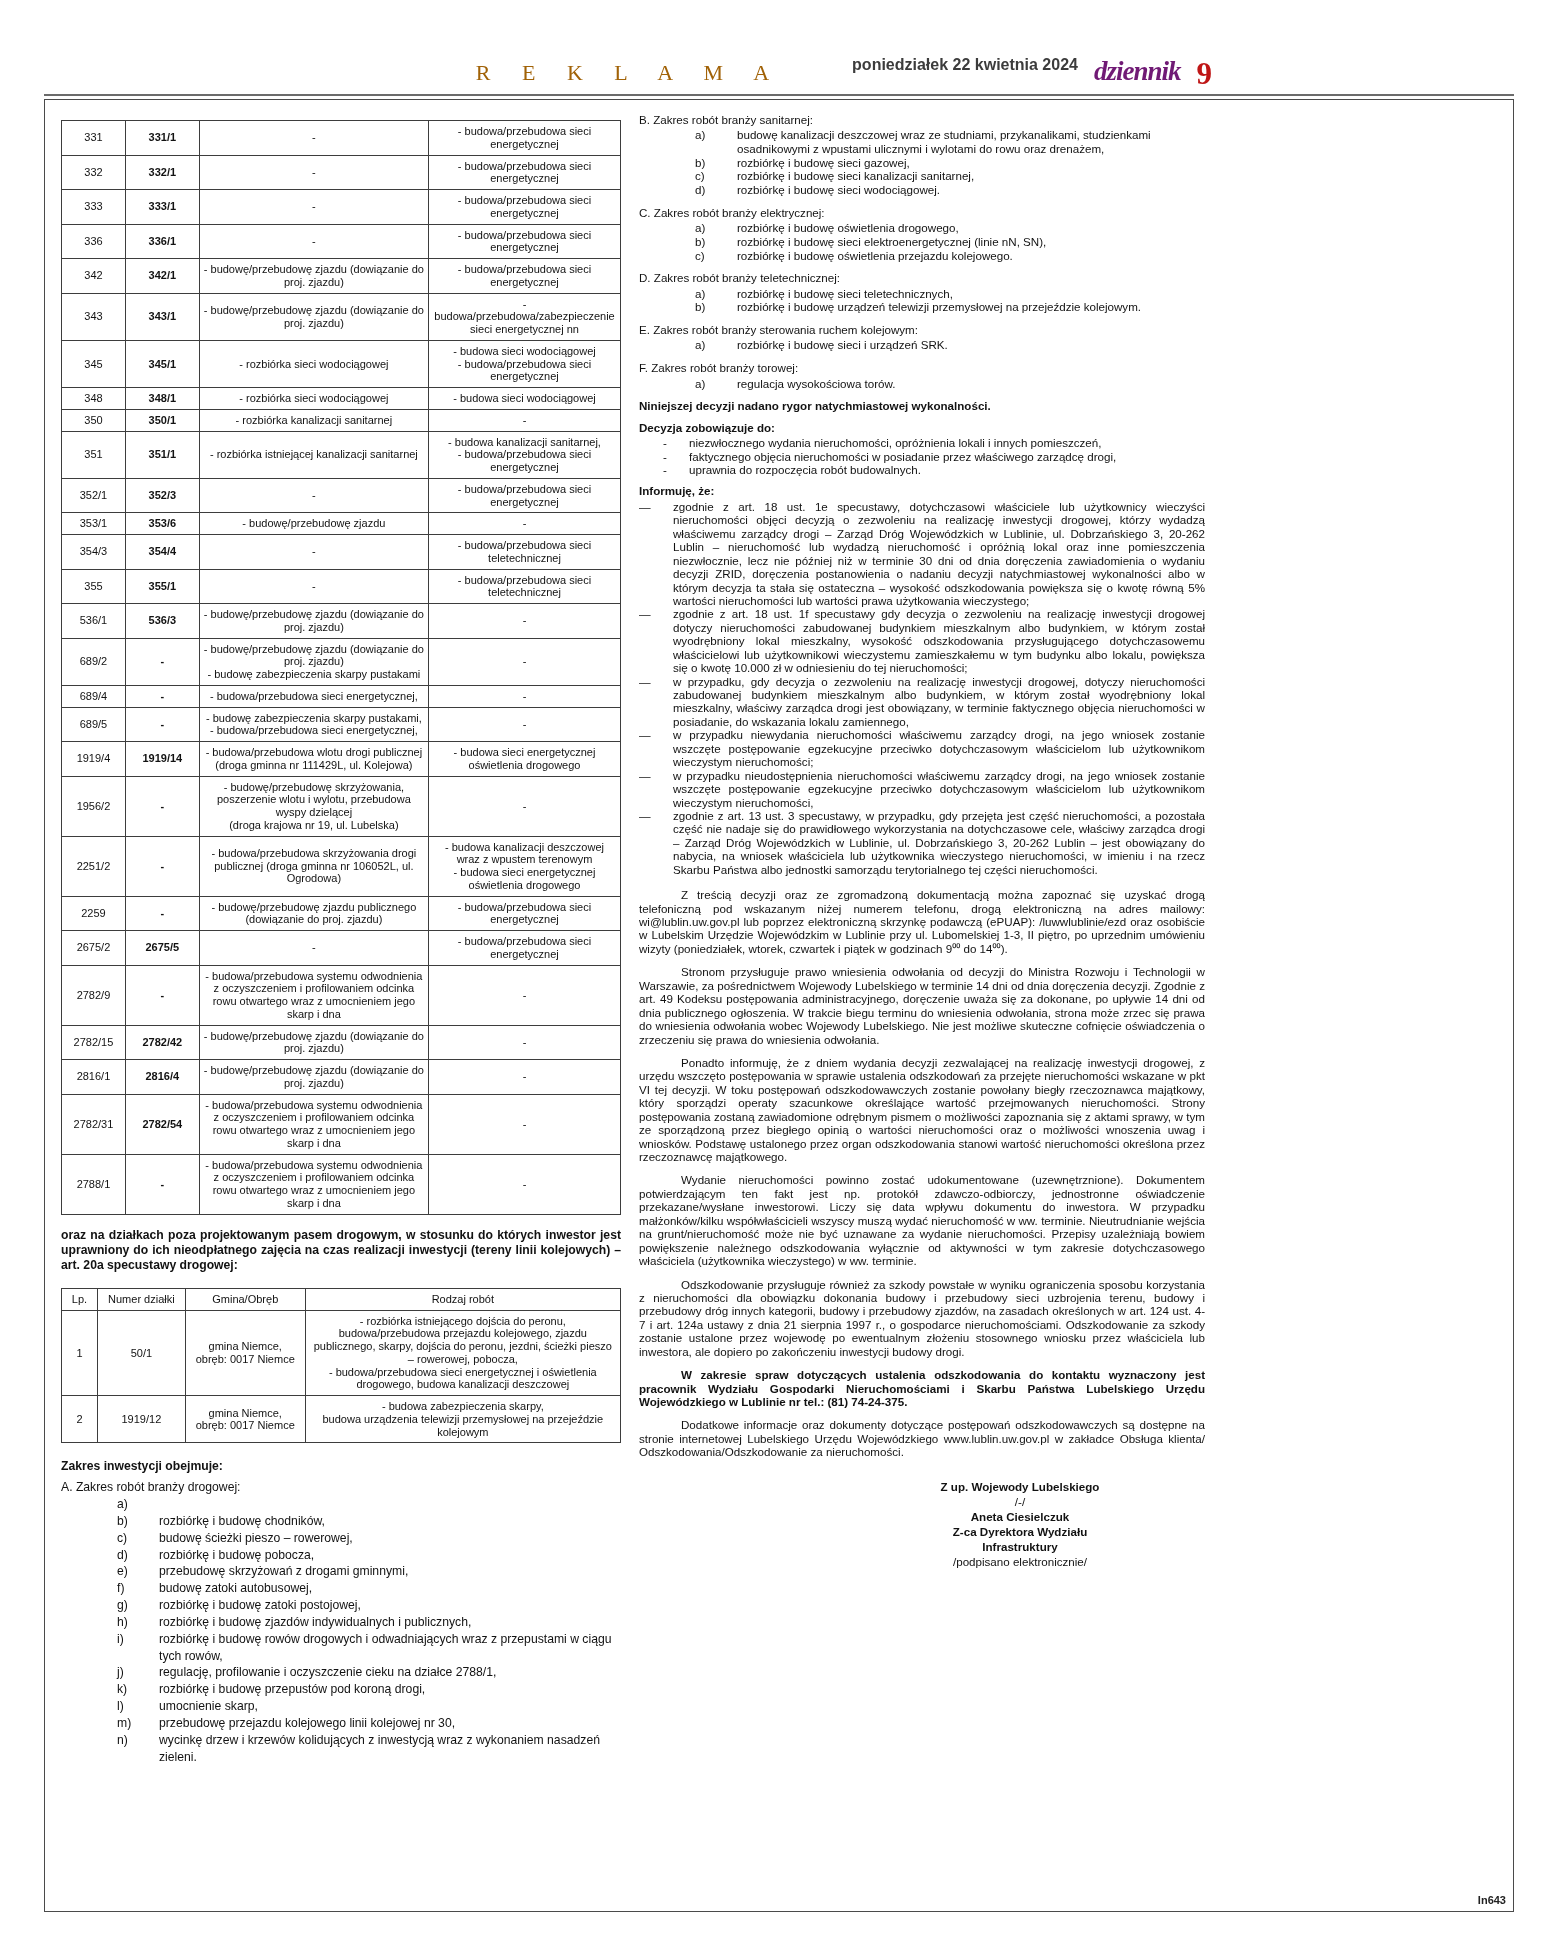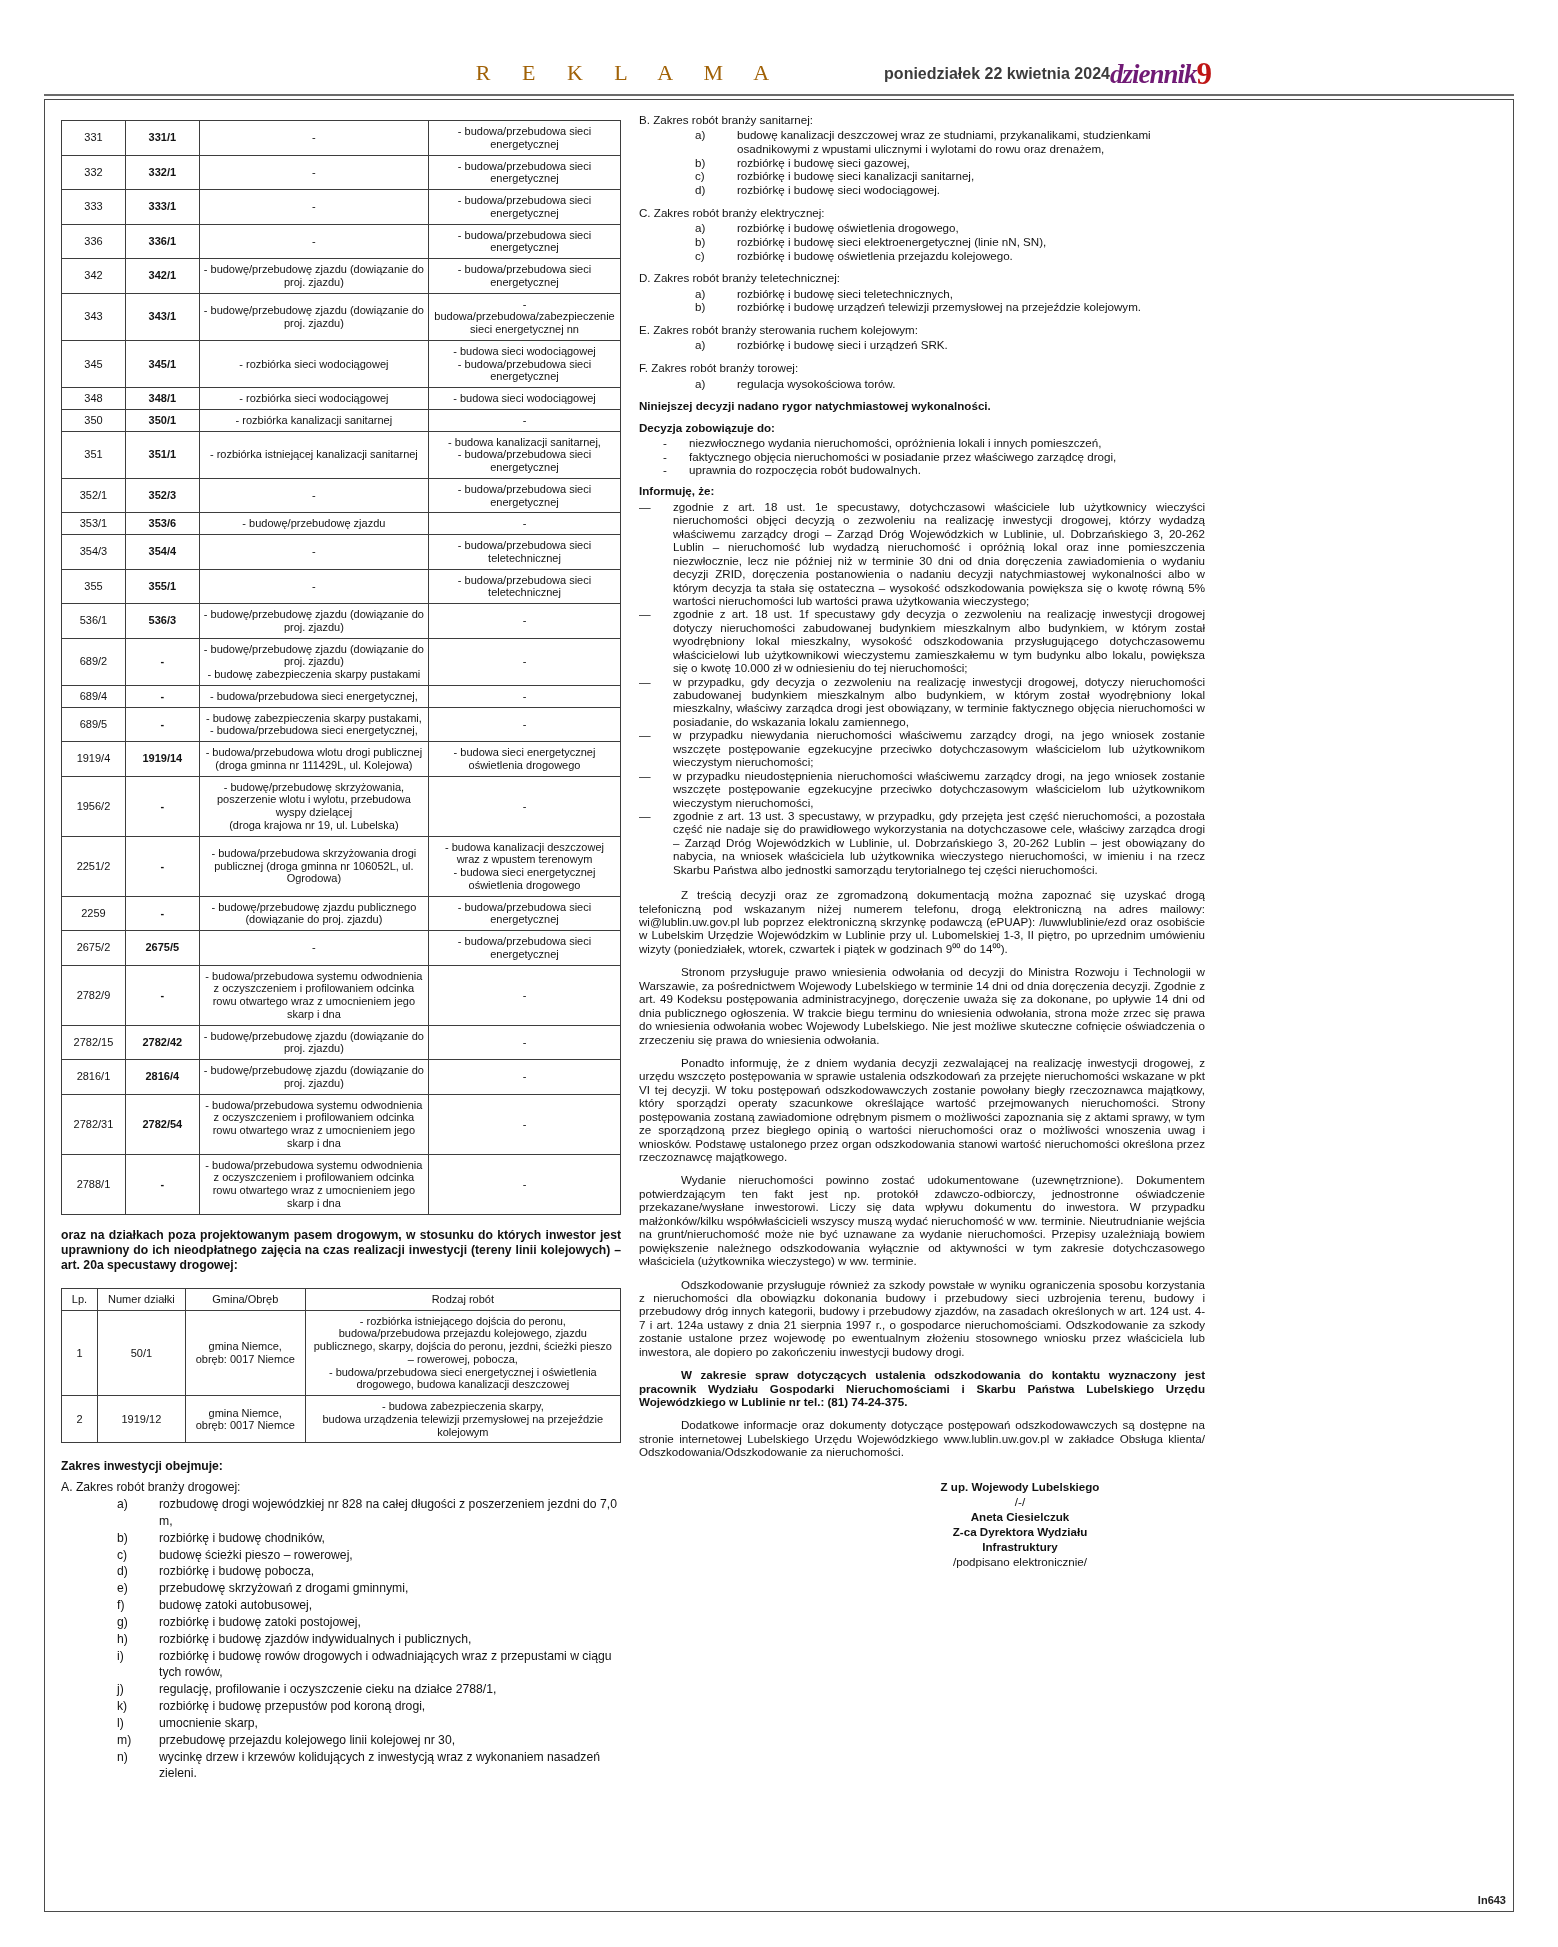--- a/index.html
+++ b/index.html
@@ -4,21 +4,21 @@
 <style>
   * { box-sizing: border-box; margin: 0; padding: 0; }
   html, body { background: #ffffff; }
   body { font-family: "Liberation Sans", sans-serif; }
   .page { position: relative; width: 1558px; height: 1947px; background: #fff; color: #121212; overflow: hidden; }
 
   
   .masthead { position: absolute; top: 54px; left: 44px; width: 1470px; height: 40px; }
   .reklama { position: absolute; left: 0; top: 6px; width: 1170px; text-align: center;
              font-family: "Liberation Serif", serif; font-size: 22px; letter-spacing: 13px; color: #a16207; }
-  .mast-right { position: absolute; right: 302px; top: 2px; display: flex; align-items: center; gap: 0; }
+  .mast-right { position: absolute; right: 302px; top: 2px; display: flex; align-items: flex-start; gap: 16px; }
   .date { font-size: 16px; font-weight: bold; color: #3c3c3c; }
   .brand { font-family: "Liberation Serif", serif; font-style: italic; font-weight: bold;
            font-size: 27px; color: #701a75; letter-spacing: -1px; }
   .pageno { font-family: "Liberation Serif", serif; font-weight: bold; font-size: 31px; color: #bf1616; }
   .mast-rule { position: absolute; top: 94px; left: 44px; width: 1470px; border-top: 2px solid #6b6b6b; }
 
   
   .box { position: absolute; top: 99px; left: 44px; width: 1470px; height: 1813px; border: 1px solid #4a4a4a; }
   .col-left  { position: absolute; top: 20px; left: 16px;  width: 560px; font-size: 12.2px; line-height: 1.3; }
   .col-right { position: absolute; top: 13px; left: 594px; width: 566px; font-size: 11.6px; line-height: 1.16; }
@@ -328,21 +328,20 @@
             </tr>
           </tbody>
       </table>
 
       <p class="scope-title">Zakres inwestycji obejmuje:</p>
       <p class="sec-title">A. Zakres robót branży drogowej:</p>
       <div class="list">
 
           <div class="li">
             <span class="m">a)</span>
-            <span class="t">rozbudowę drogi wojewódzkiej nr 828 na całej długości z poszerzeniem jezdni do 7,0 m,</span>
           </div>
 
           <div class="li">
             <span class="m">b)</span>
             <span class="t">rozbiórkę i budowę chodników,</span>
           </div>
 
           <div class="li">
             <span class="m">c)</span>
             <span class="t">budowę ścieżki pieszo – rowerowej,</span>

